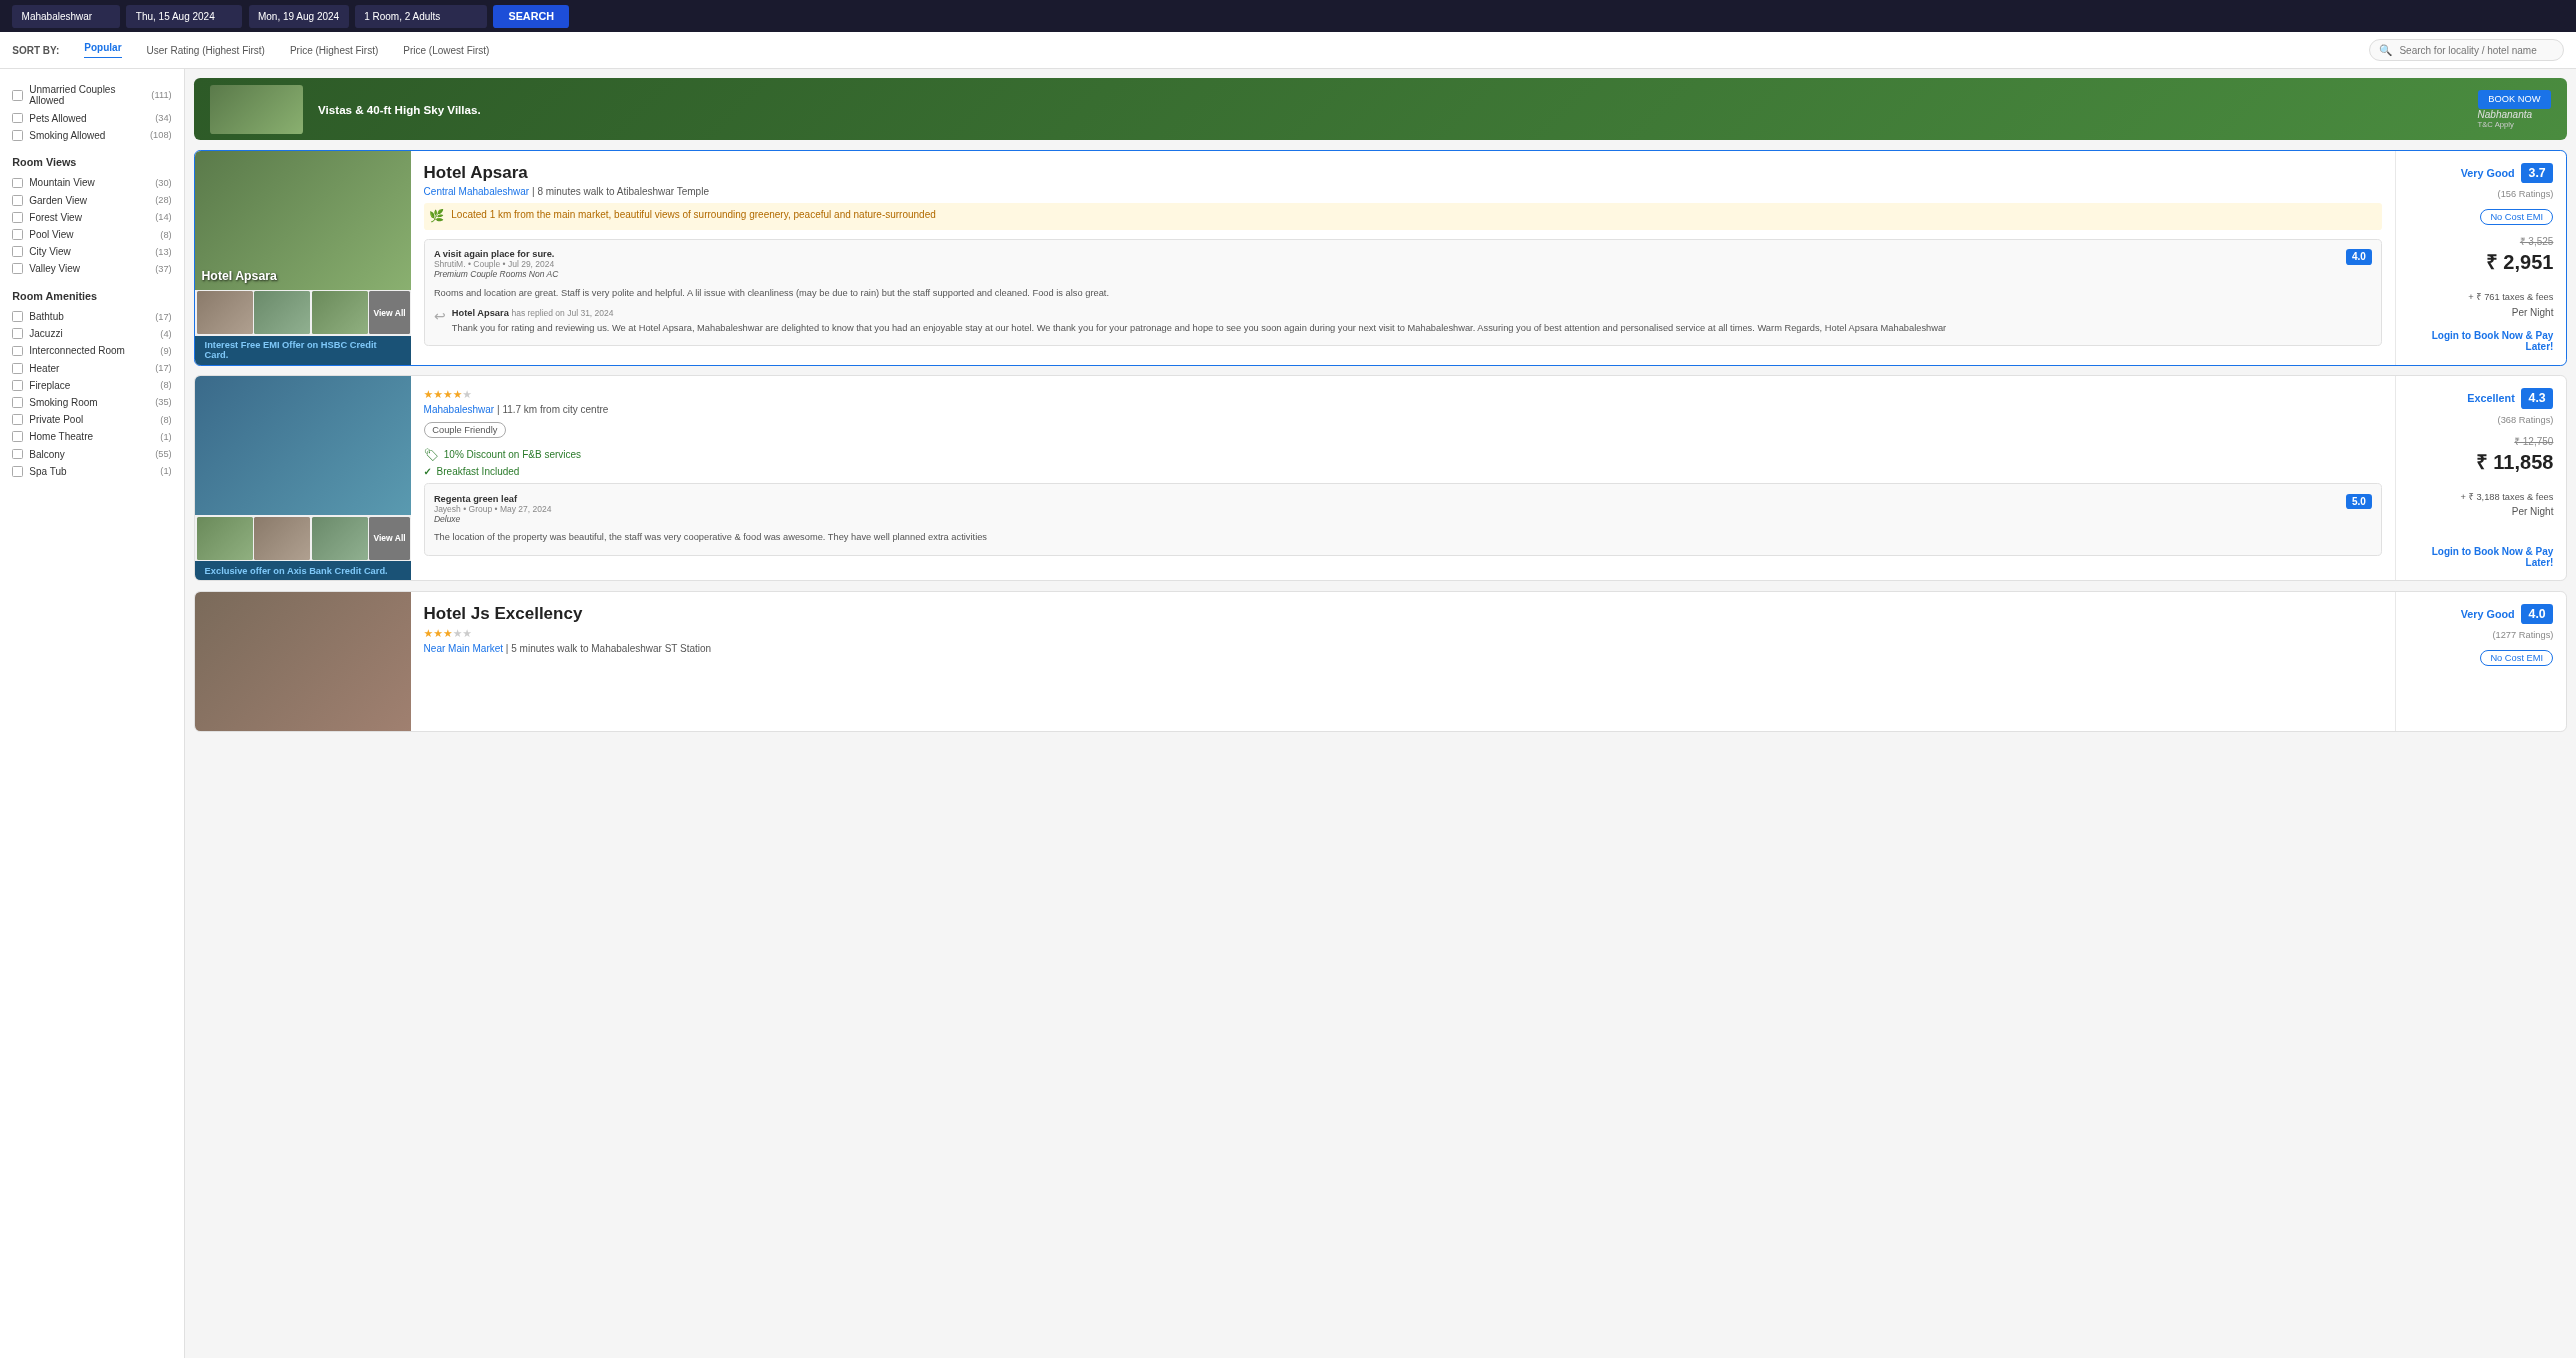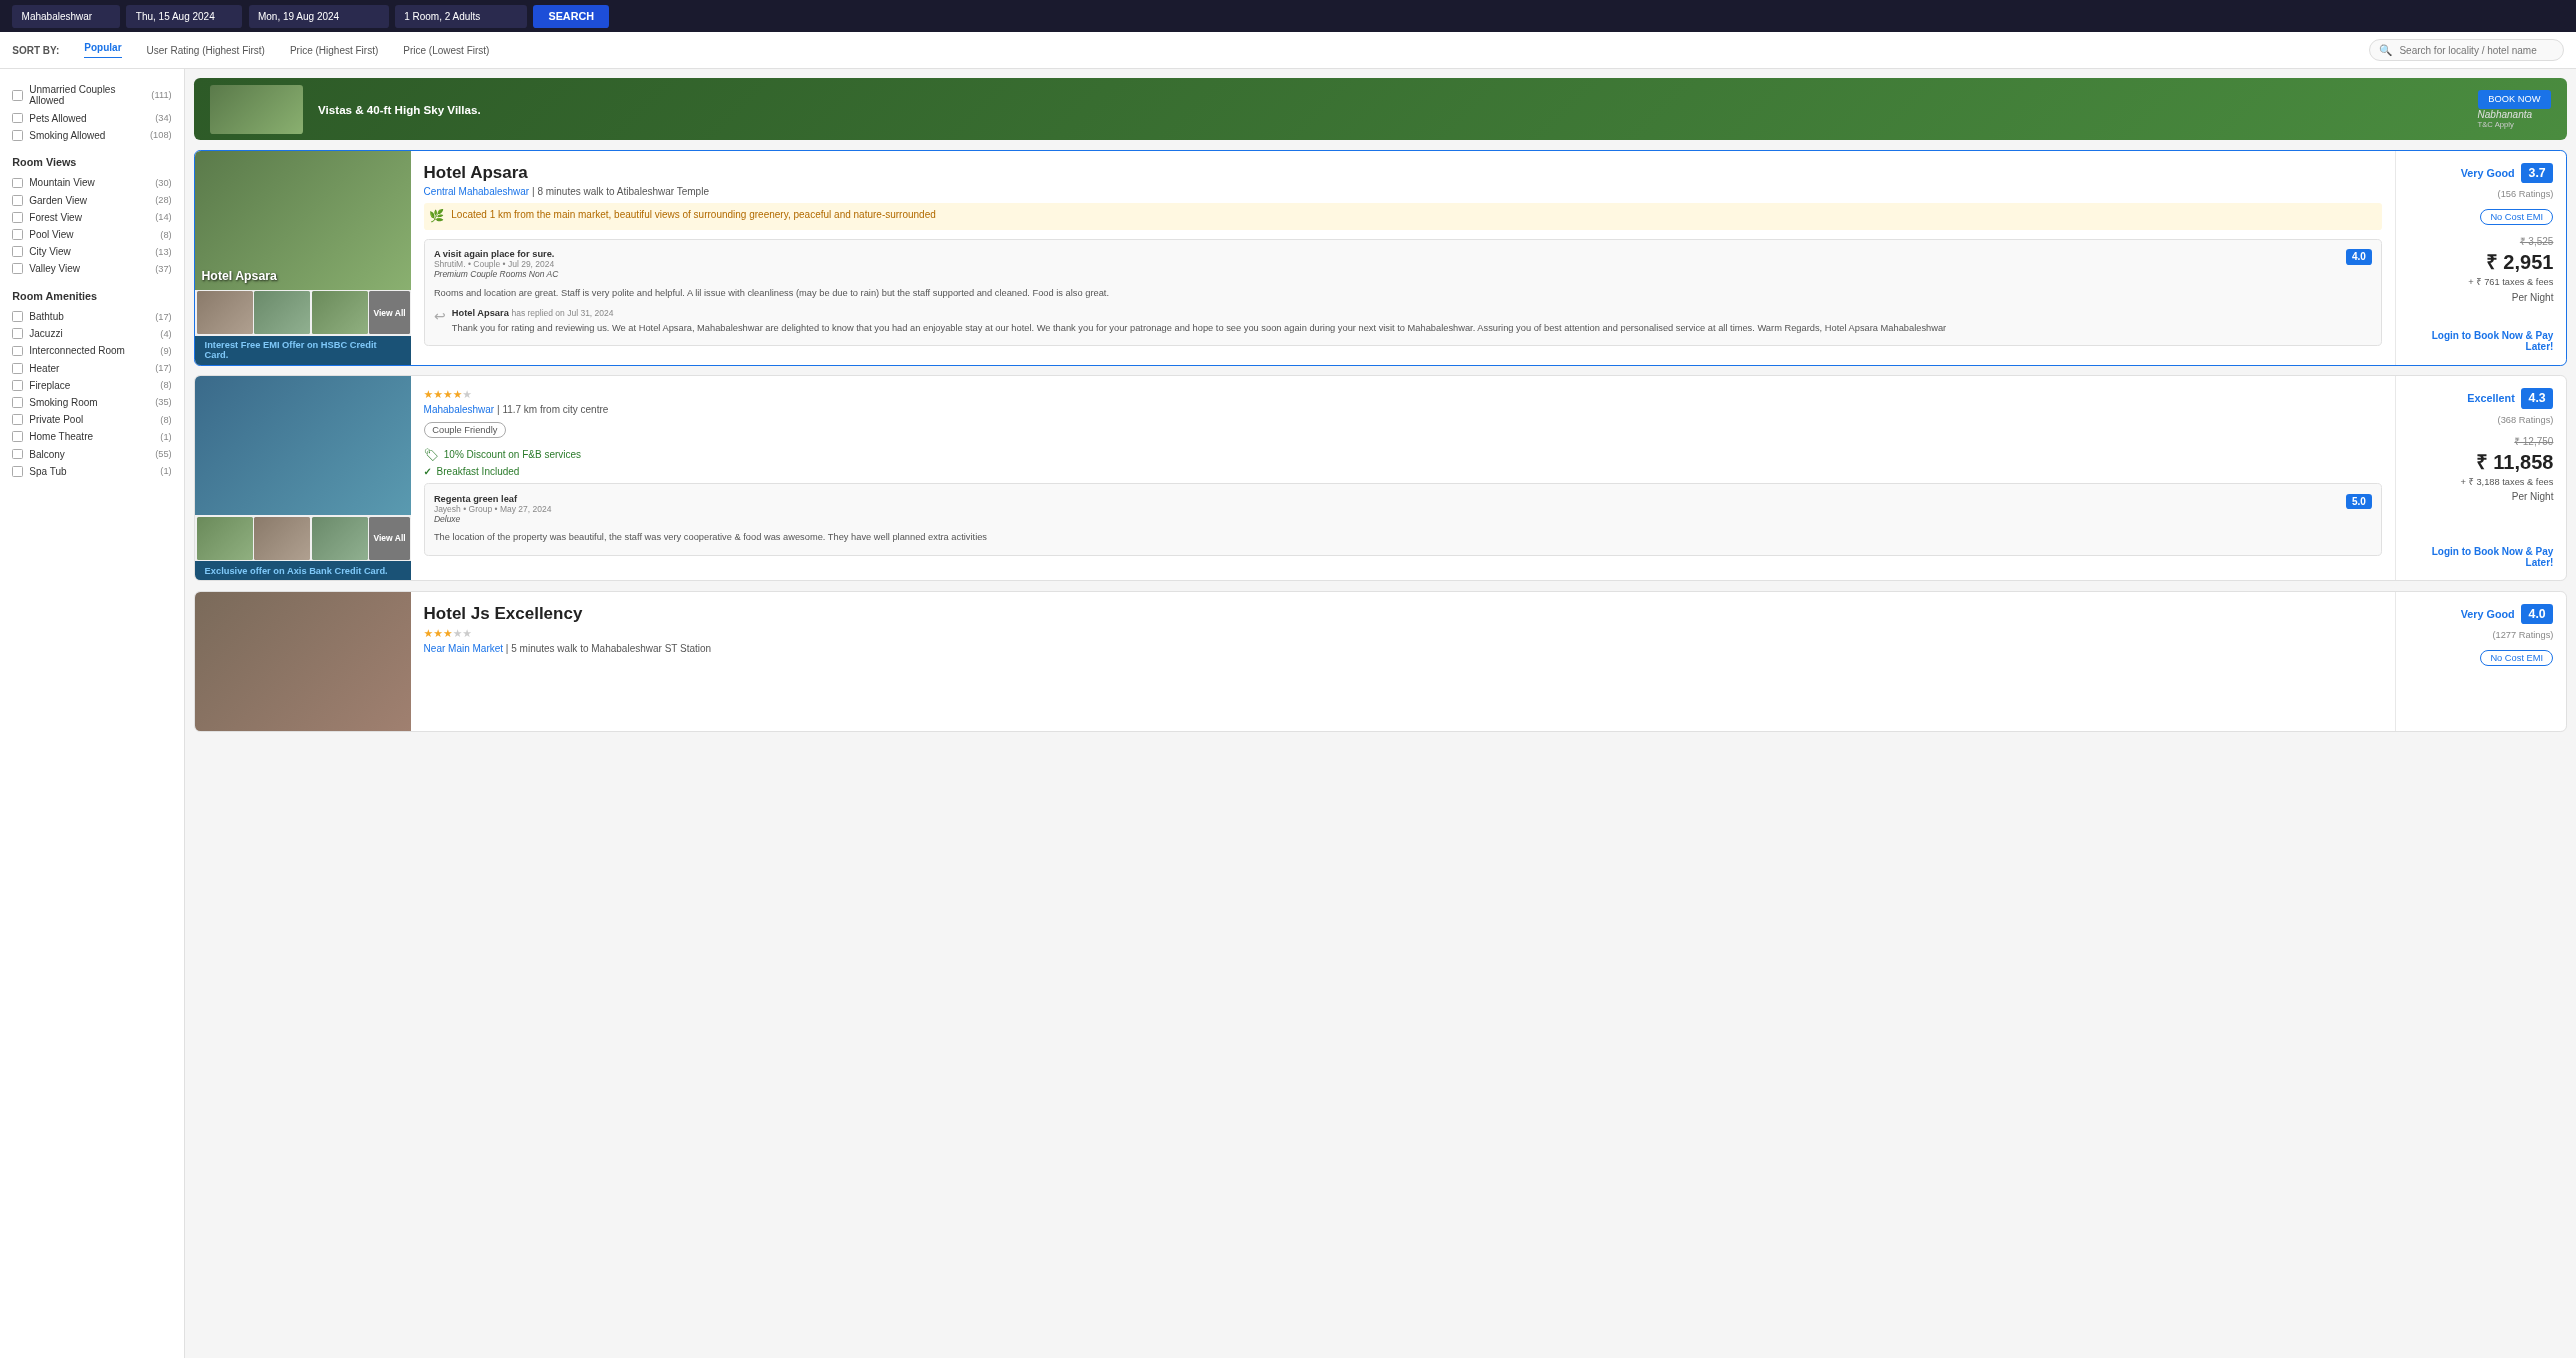--- a/index.html
+++ b/index.html
@@ -327,20 +327,21 @@
       font-size: 20px;
       font-weight: bold;
       color: #222;
       text-align: right;
     }
     .price-taxes {
       font-size: 9.3px;
       color: #555;
       text-align: right;
       margin-bottom: 3.1px;
+      margin-top: 15px;
     }
     .per-night {
       font-size: 10px;
       color: #555;
       text-align: right;
       margin-bottom: 12.3px;
     }
     .book-later-btn {
       color: #1a73e8;
       font-size: 10px;
@@ -374,21 +375,21 @@
       font-weight: bold;
       text-shadow: 0.8px 0.8px 2.3px rgba(0,0,0,0.8);
     }
   </style>
 </head>
 <body>
 
 <div class="header">
   <input class="header-field" value="Mahabaleshwar" style="width: 108px;">
   <input class="header-field" value="Thu, 15 Aug 2024" style="width: 116px;">
-  <input class="header-field" value="Mon, 19 Aug 2024" style="width: 140px;">
+  <input class="header-field" value="Mon, 19 Aug 2024" style="width: 100px;">
   <input class="header-field" value="1 Room, 2 Adults" style="width: 132px;">
   <button class="search-btn">SEARCH</button>
 </div>
 
 <div class="sort-bar">
   <span class="sort-label">SORT BY:</span>
   <span class="sort-option active">Popular</span>
   <span class="sort-option">User Rating (Highest First)</span>
   <span class="sort-option">Price (Highest First)</span>
   <span class="sort-option">Price (Lowest First)</span>

